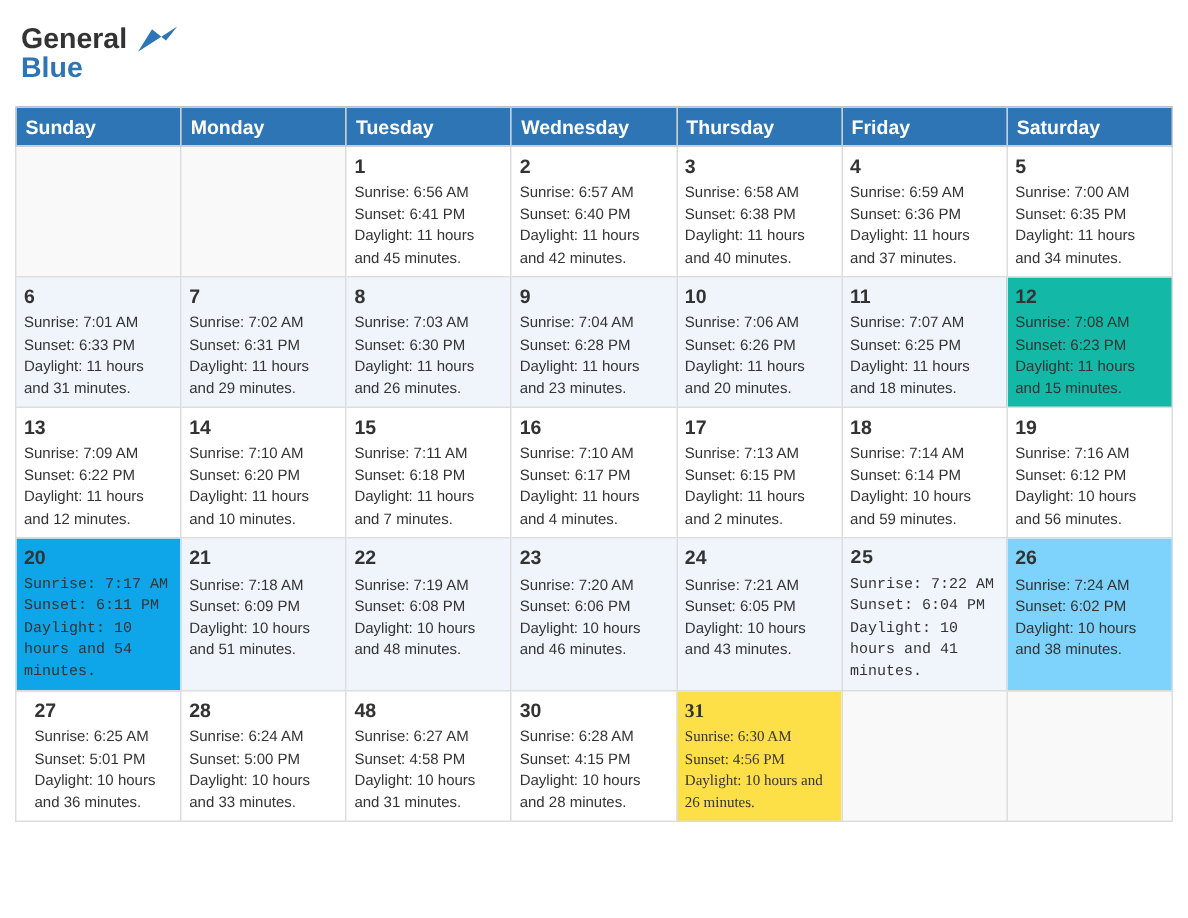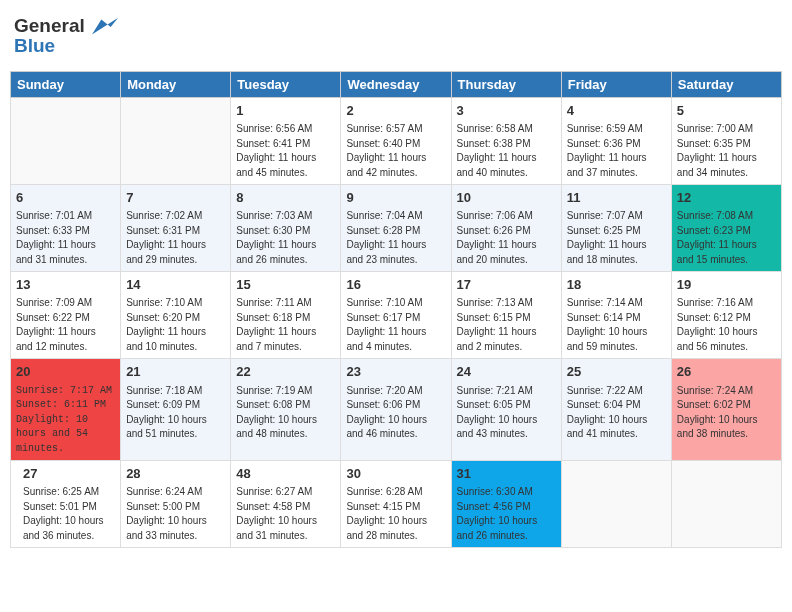--- a/index.html
+++ b/index.html
@@ -236,21 +236,21 @@
 Daylight: 10 hours and 59 minutes.</div>
         </td>
         <td style="background-color: rgb(255, 255, 255);">
           <span class="day-number">19</span>
           <div class="day-info" style="white-space: pre-line;">Sunrise: 7:16 AM
 Sunset: 6:12 PM
 Daylight: 10 hours and 56 minutes.</div>
         </td>
       </tr>
       <tr>
-        <td style="background-color: #ef4444;">
+        <td style="background-color: #0ea5e9;">
           <span class="day-number">20</span>
           <div class="day-info" style="white-space: pre-line; font-family: Liberation Mono, monospace;">Sunrise: 7:17 AM
 Sunset: 6:11 PM
 Daylight: 10 hours and 54 minutes.</div>
         </td>
         <td style="background-color: rgb(240, 245, 251);">
           <span class="day-number">21</span>
           <div class="day-info" style="white-space: pre-line;">Sunrise: 7:18 AM
 Sunset: 6:09 PM
 Daylight: 10 hours and 51 minutes.</div>
@@ -266,27 +266,27 @@
           <div class="day-info" style="white-space: pre-line;">Sunrise: 7:20 AM
 Sunset: 6:06 PM
 Daylight: 10 hours and 46 minutes.</div>
         </td>
         <td style="background-color: rgb(240, 245, 251);">
           <span class="day-number">24</span>
           <div class="day-info" style="white-space: pre-line;">Sunrise: 7:21 AM
 Sunset: 6:05 PM
 Daylight: 10 hours and 43 minutes.</div>
         </td>
-        <td style="background-color: rgb(240, 245, 251);">
+        <td style="background-color: rgb(240, 245, 251); font-family: Liberation Mono, monospace;">
           <span class="day-number">25</span>
           <div class="day-info" style="white-space: pre-line;">Sunrise: 7:22 AM
 Sunset: 6:04 PM
 Daylight: 10 hours and 41 minutes.</div>
         </td>
-        <td style="background-color: #fca5a5;">
+        <td style="background-color: #7dd3fc;">
           <span class="day-number">26</span>
           <div class="day-info" style="white-space: pre-line;">Sunrise: 7:24 AM
 Sunset: 6:02 PM
 Daylight: 10 hours and 38 minutes.</div>
         </td>
       </tr>
       <tr>
         <td style="background-color: rgb(255, 255, 255); padding-left: 12px;">
           <span class="day-number">27</span>
           <div class="day-info" style="white-space: pre-line;">Sunrise: 6:25 AM
@@ -304,21 +304,21 @@
           <div class="day-info" style="white-space: pre-line;">Sunrise: 6:27 AM
 Sunset: 4:58 PM
 Daylight: 10 hours and 31 minutes.</div>
         </td>
         <td style="background-color: rgb(255, 255, 255);">
           <span class="day-number">30</span>
           <div class="day-info" style="white-space: pre-line;">Sunrise: 6:28 AM
 Sunset: 4:15 PM
 Daylight: 10 hours and 28 minutes.</div>
         </td>
-        <td style="background-color: #0ea5e9;">
+        <td style="background-color: #fde047; font-family: Liberation Serif, serif;">
           <span class="day-number">31</span>
           <div class="day-info" style="white-space: pre-line;">Sunrise: 6:30 AM
 Sunset: 4:56 PM
 Daylight: 10 hours and 26 minutes.</div>
         </td>
         <td class="empty-cell"></td>
         <td class="empty-cell"></td>
       </tr>
     </tbody>
 </table>

